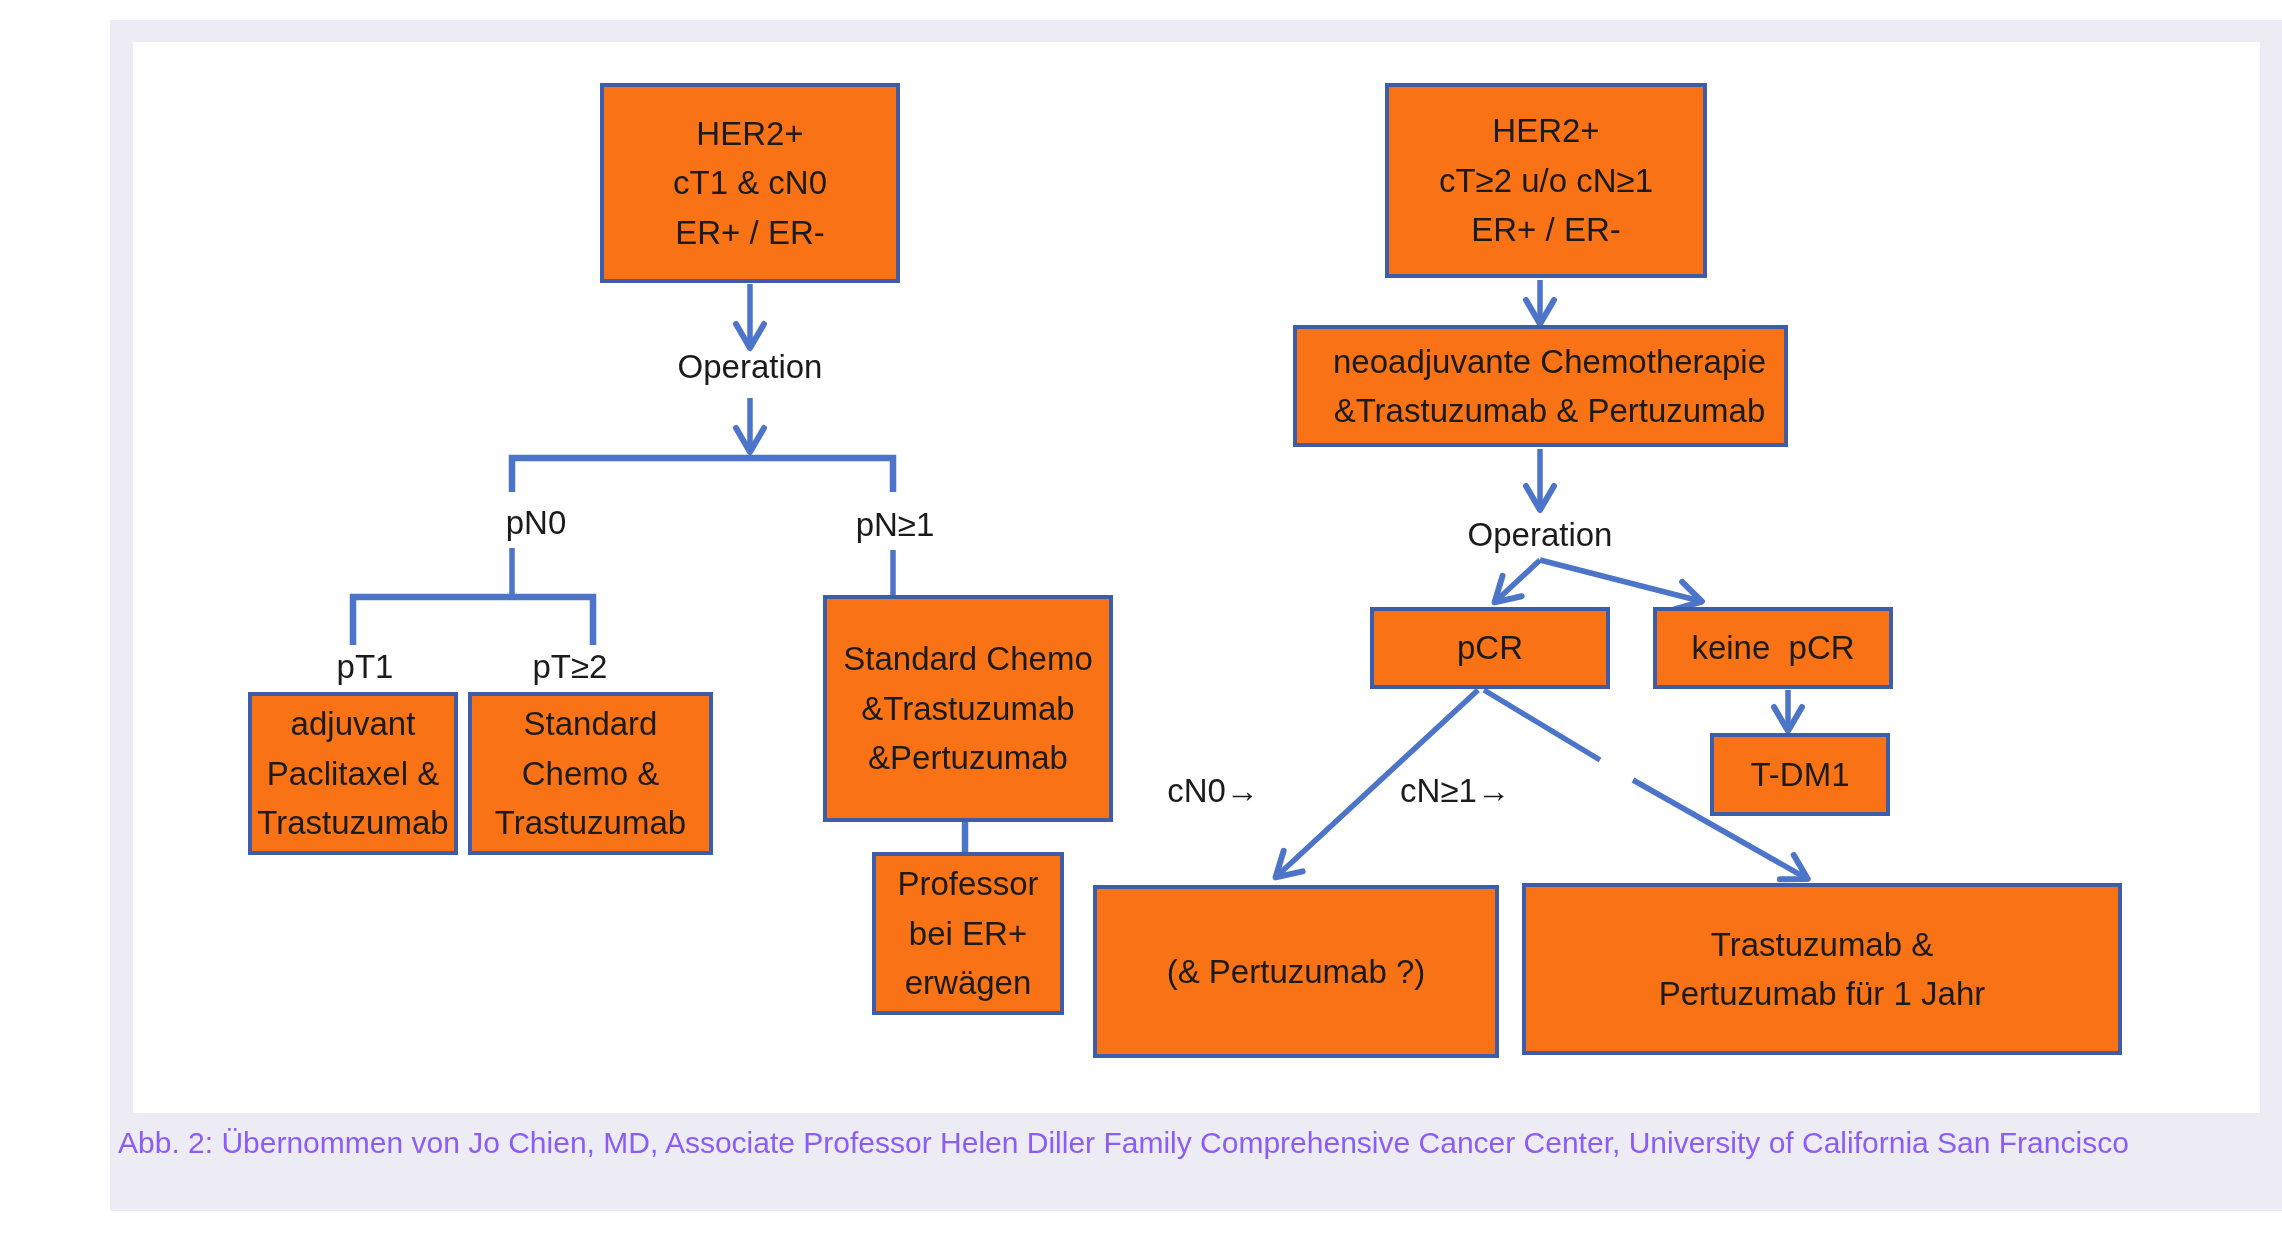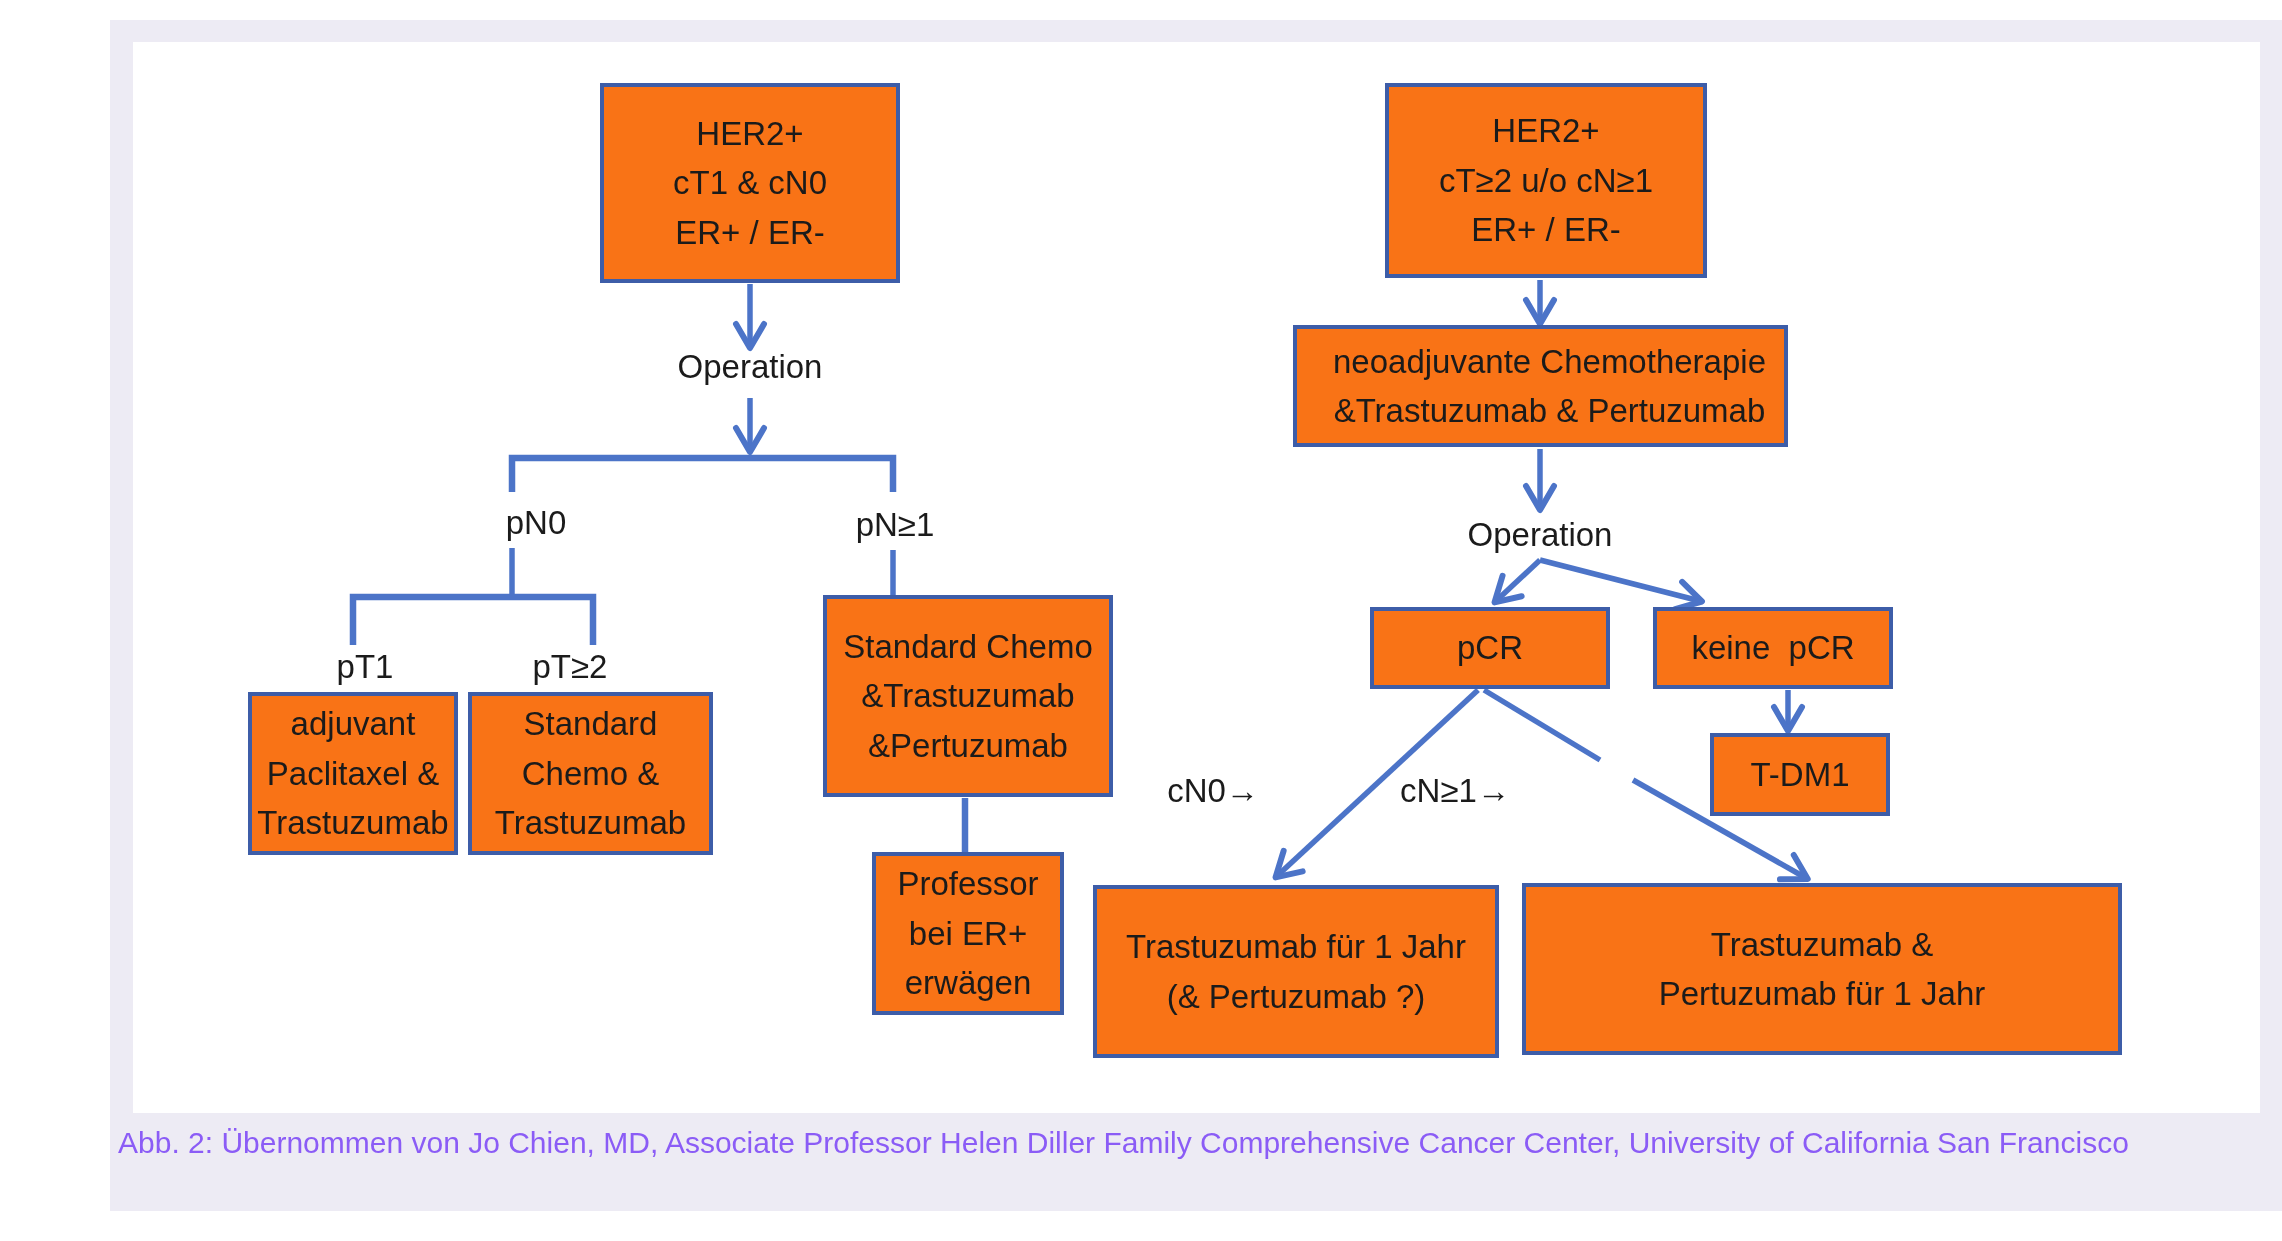--- a/index.html
+++ b/index.html
@@ -71,21 +71,21 @@
     <span>Paclitaxel &amp;</span>
     <span>Trastuzumab</span>
   </div>
 
   <div class="fbox" style="left:468px;top:692px;width:245px;height:163px;">
     <span>Standard</span>
     <span>Chemo &amp;</span>
     <span>Trastuzumab</span>
   </div>
 
-  <div class="fbox" style="left:823px;top:595px;width:290px;height:202px;">
+  <div class="fbox" style="left:823px;top:595px;width:290px;height:227px;">
     <span>Standard Chemo</span>
     <span>&amp;Trastuzumab</span>
     <span>&amp;Pertuzumab</span>
   </div>
 
   <div class="fbox" style="left:872px;top:852px;width:192px;height:163px;">
     <span>Professor</span>
     <span>bei ER+</span>
     <span>erwägen</span>
   </div>
@@ -112,21 +112,20 @@
   </div>
 
   <div class="fbox" style="left:1710px;top:733px;width:180px;height:83px;">
     <span>T-DM1</span>
   </div>
 
   <div class="flabel" style="left:1123px;top:768px;width:180px;height:46px;">cN0→</div>
   <div class="flabel" style="left:1345px;top:768px;width:220px;height:46px;">cN≥1→</div>
 
   <div class="fbox" style="left:1093px;top:885px;width:406px;height:173px;">
-    <span>Trastuzumab für 1 Jahr</span>
     <span>(&amp; Pertuzumab ?)</span>
   </div>
 
   <div class="fbox" style="left:1522px;top:883px;width:600px;height:172px;">
     <span>Trastuzumab &amp;</span>
     <span>Pertuzumab für 1 Jahr</span>
   </div>
 
   <div class="caption">Abb. 2: Übernommen von Jo Chien, MD, Associate Professor Helen Diller Family Comprehensive Cancer Center, University of California San Francisco</div>
 </div>

